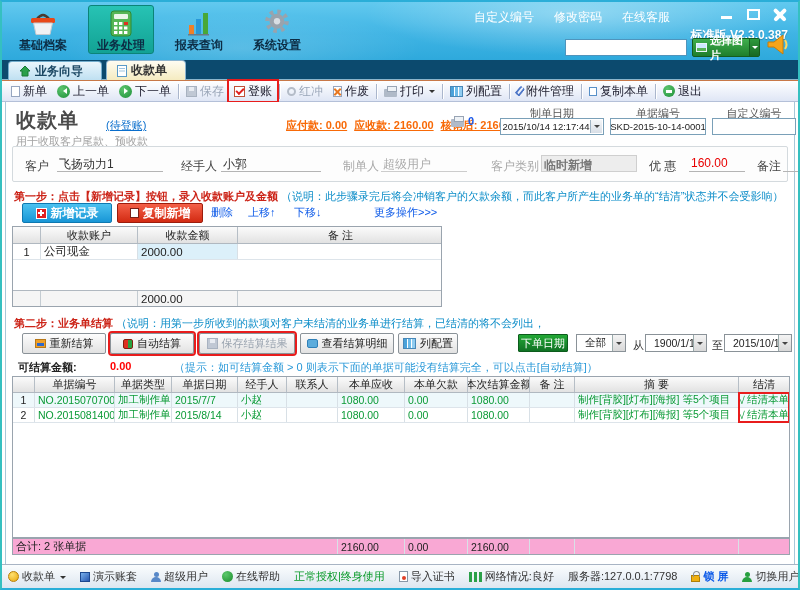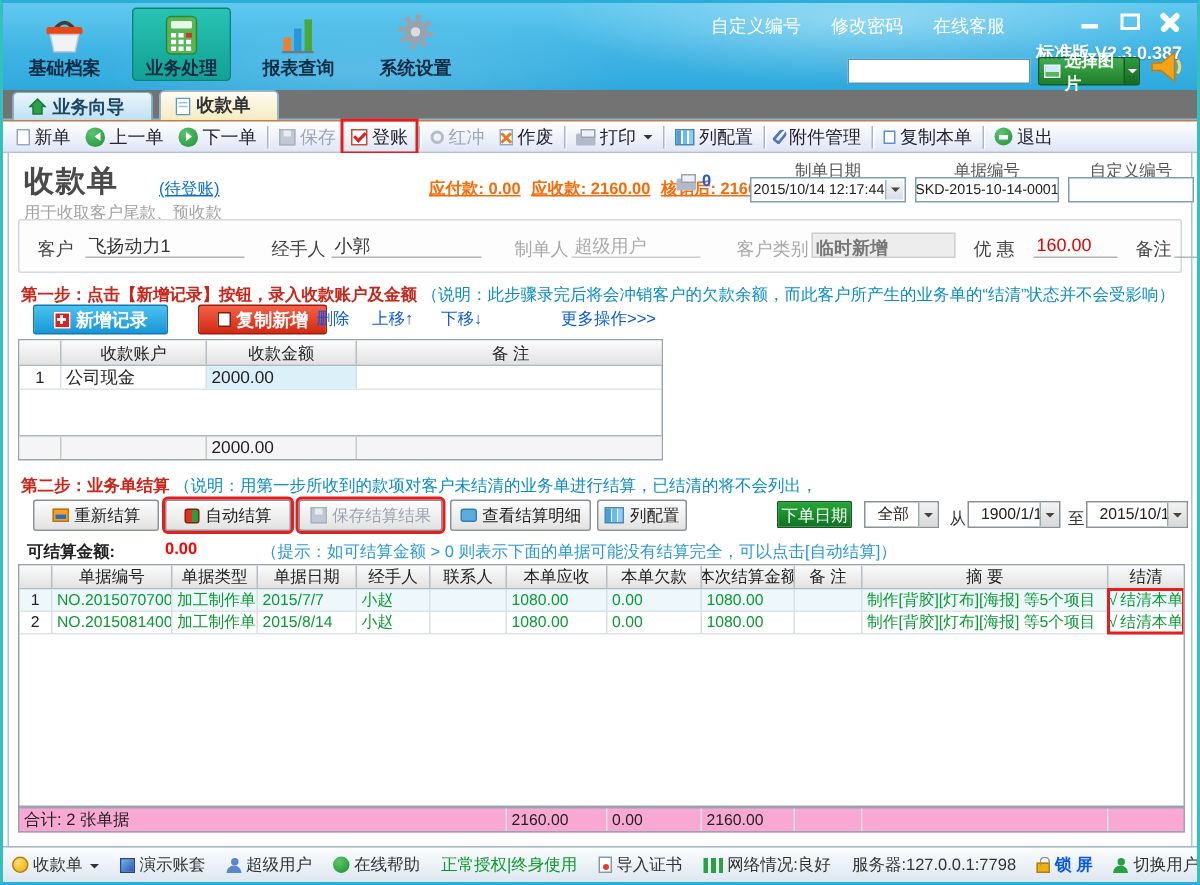--- a/index.html
+++ b/index.html
@@ -28,21 +28,21 @@
   .wc-close::before{transform:rotate(45deg);} .wc-close::after{transform:rotate(-45deg);}
   .version{position:absolute;right:10px;top:25px;color:#fff;font-weight:bold;font-size:12px;z-index:2;text-shadow:0 1px 1px rgba(0,60,100,.4);}
   .searchbox{position:absolute;left:563px;top:37px;width:122px;height:17px;border:1px solid #4f94bc;background:#fff;font-size:11px;padding:0 3px;z-index:2;}
   .pickbtn{position:absolute;left:690px;top:36px;width:68px;height:19px;z-index:2;display:flex;align-items:center;
     background:linear-gradient(180deg,#3fae4d,#1e7e2c);border:1px solid #145c1e;border-radius:2px;color:#fff;font-weight:bold;font-size:11px;cursor:pointer;}
   .pickbtn .pi{width:12px;height:9px;margin:0 3px 0 3px;background:linear-gradient(180deg,#cfe9ff 55%,#57b457 55%);border:1px solid #e8f4fc;}
   .pickbtn .dd{margin-left:auto;width:11px;align-self:stretch;border-left:1px solid #145c1e;display:flex;align-items:center;justify-content:center;background:linear-gradient(180deg,#2f9a3d,#176824);}
   .tri{width:0;height:0;border:3.5px solid transparent;border-top-color:#fff;margin-top:3px;}
   .horn{position:absolute;left:763px;top:31px;z-index:2;}
   
-  .tabbar{position:absolute;left:0;top:58px;width:100%;height:20px;background:#737373;border-bottom:1px solid #8cb6cc;}
+  .tabbar{position:absolute;left:0;top:58px;width:100%;height:20px;background:#0c4a6e;border-bottom:1px solid #8cb6cc;}
   .tab{position:absolute;top:1px;height:19px;display:flex;align-items:center;gap:4px;padding:0 10px;
     font-size:12px;font-weight:bold;color:#1c4864;cursor:pointer;
     border:1px solid #74aecd;border-bottom:none;border-radius:4px 4px 0 0;
     background:linear-gradient(180deg,#eaf6fc,#bfe0f2);}
   .tab.active{top:0;height:20px;background:linear-gradient(180deg,#fefcf2,#f5ebc0);border-color:#8cb4d0;color:#333;}
   
   .toolbar{position:absolute;left:0;top:78px;width:100%;height:22px;display:flex;align-items:center;padding:0 4px;
     background:linear-gradient(180deg,#ffffff,#dfe6f5);border-top:1px solid #c87848;border-bottom:1px solid #b4c0d8;font-size:12px;color:#223;}
   .tbtn{display:flex;align-items:center;gap:3px;padding:0 5px;height:20px;cursor:pointer;white-space:nowrap;}
   .tbtn.disabled{color:#9aa6b8;cursor:default;}
@@ -87,21 +87,21 @@
   .subtitle{position:absolute;left:10px;top:32px;font-size:11px;color:#a2a2a2;}
   .formbox{position:absolute;left:6px;right:6px;top:44px;height:36px;border:1px solid #d4dade;border-radius:2px;background:#fdfdfd;}
   .fl{position:absolute;top:11px;font-size:12px;color:#444;white-space:nowrap;}
   .fl.gray{color:#a8a8a8;}
   .fv{position:absolute;top:8px;height:17px;font-size:12px;color:#333;border-bottom:1px solid #b4b4b4;padding:1px 2px 0;white-space:nowrap;overflow:hidden;}
   .step{position:absolute;left:8px;font-size:11px;white-space:nowrap;}
   .step .r{color:#cc2418;font-weight:bold;}
   .step .b{color:#0a8cc8;}
   .bigbtn{position:absolute;height:20px;display:flex;align-items:center;justify-content:center;gap:4px;color:#fff;font-size:12px;font-weight:bold;border-radius:2px;cursor:pointer;}
   .bb-add{background:linear-gradient(180deg,#4cc2f0,#1896d6);border:1px solid #0e78b0;}
-  .bb-copy{background:linear-gradient(180deg,#f46048,#d22a12);border:1px solid #9c1c0c;margin-left:15px;}
+  .bb-copy{background:linear-gradient(180deg,#f46048,#d22a12);border:1px solid #9c1c0c;}
   .ti-addrec{width:11px;height:11px;background:#e02020;border:1px solid #fff;}
   .ti-addrec::before{content:'';position:absolute;left:1.5px;top:3.8px;width:6px;height:1.8px;background:#fff;}
   .ti-addrec::after{content:'';position:absolute;left:3.6px;top:1.7px;width:1.8px;height:6px;background:#fff;}
   .ti-copyrec{width:9px;height:10px;background:#fff;border:1px solid #7a2018;}
   .ti-copyrec::after{content:'';position:absolute;left:2px;top:-3px;width:9px;height:10px;background:#f8d8c8;border:1px solid #7a2018;z-index:-1;}
   .lnk{position:absolute;top:103px;font-size:11px;color:#0a58e8;cursor:pointer;white-space:nowrap;}
   
   .t1{position:absolute;left:6px;top:124px;width:430px;border:1px solid #9aa4ae;background:#fff;}
   .t1-grid{display:grid;grid-template-columns:28px 97px 100px 205px;}
   .t2{position:absolute;left:6px;top:274px;width:778px;height:162px;border:1px solid #9aa4ae;background:#fff;overflow:hidden;}

